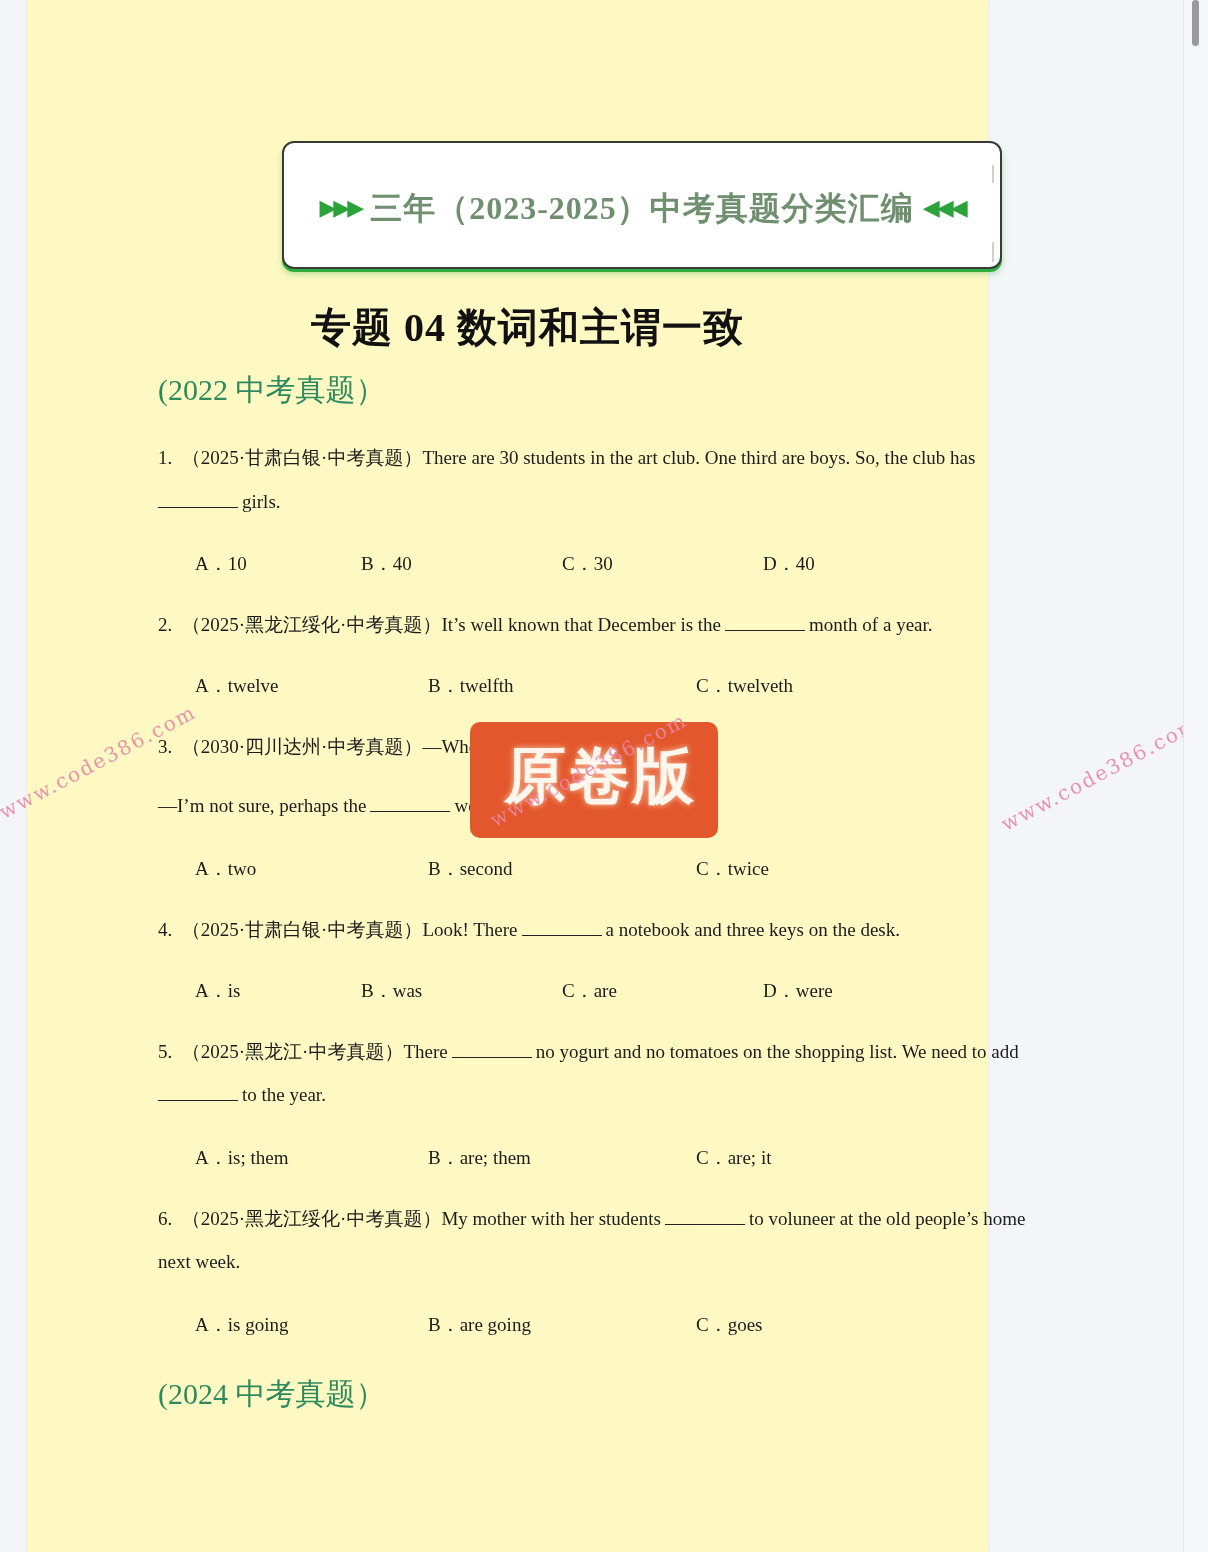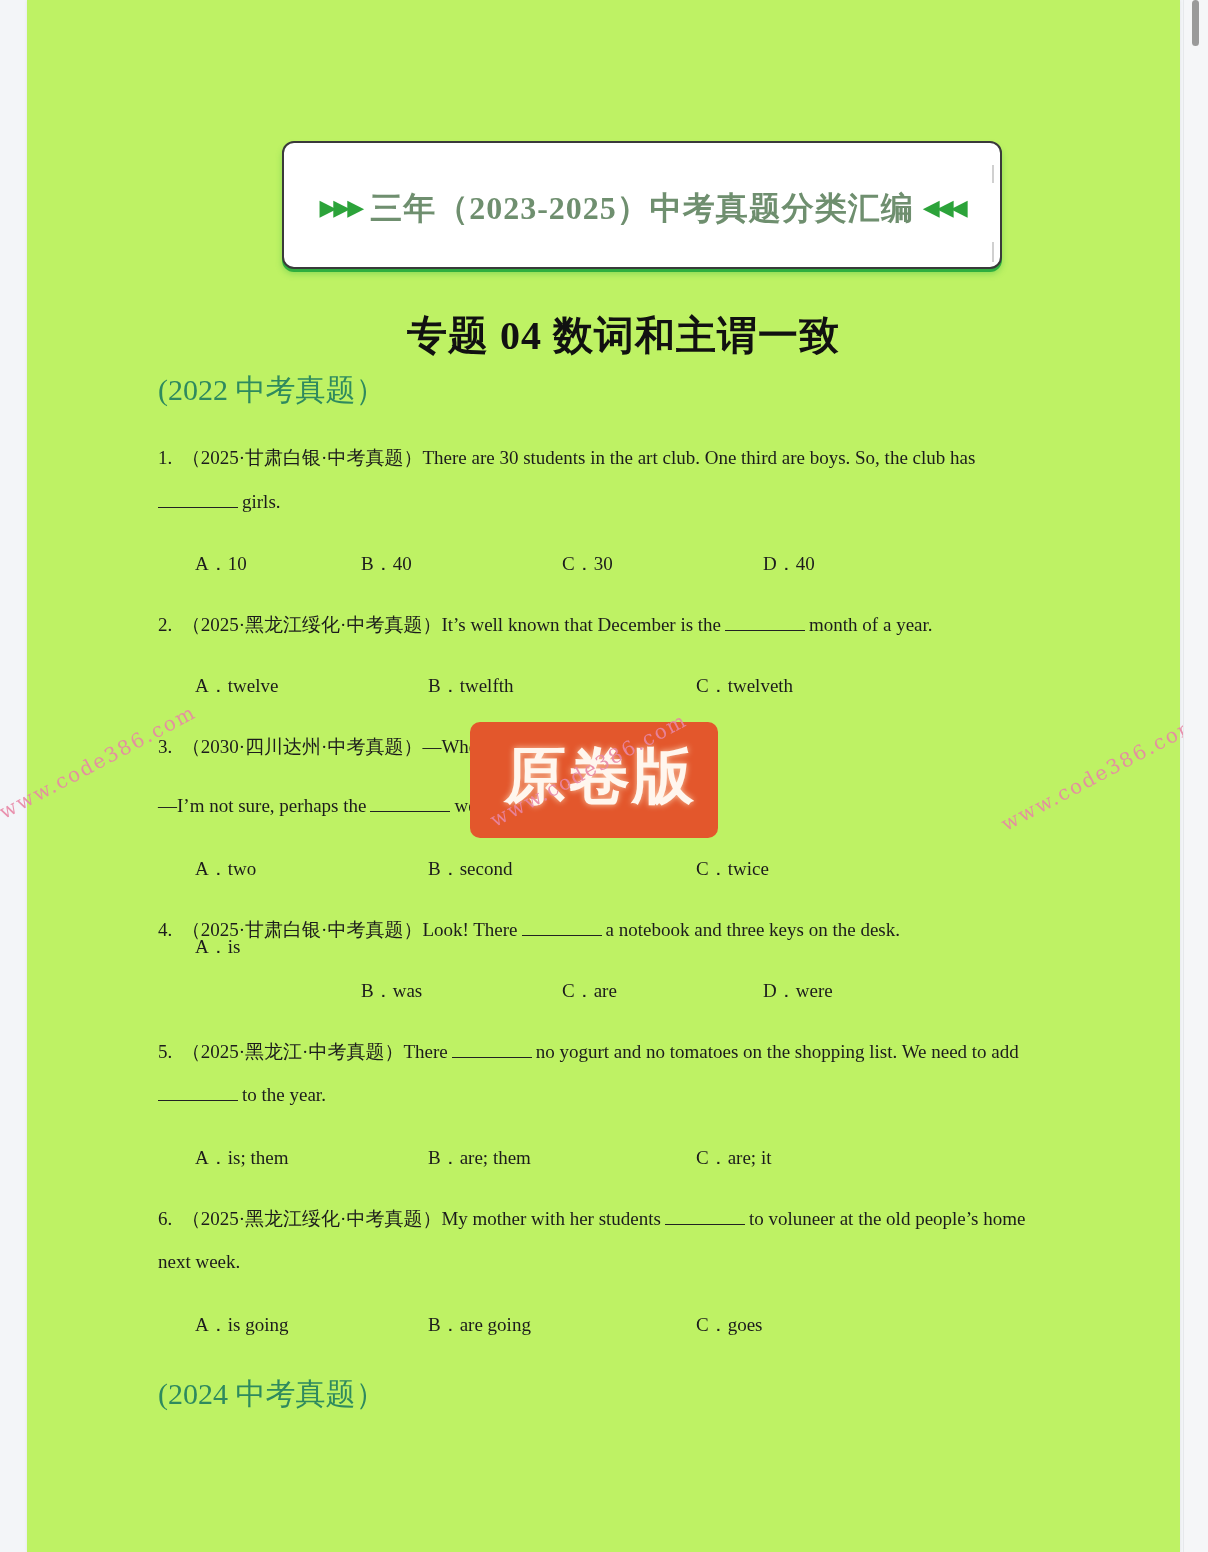--- a/index.html
+++ b/index.html
@@ -3,22 +3,22 @@
 <meta charset="utf-8">
 <style>
   html, body { margin: 0; padding: 0; }
   body {
     width: 1208px; height: 1552px; overflow: hidden; position: relative;
     background: #f3f5f8;
     font-family: "Liberation Serif", "DejaVu Serif", serif;
     color: #1a1a1a;
   }
   .page {
-    position: absolute; left: 27px; top: 0; width: 1153px; height: 1552px;
-    background: #bef264;
+    position: absolute; left: 27px; top: 0; width: 961px; height: 1552px;
+    background: #fef9c3;
     box-shadow: 0 0 3px rgba(0,0,0,0.08);
   }
   .scrollbar {
     position: absolute; right: 0; top: 0; width: 24px; height: 1552px;
     background: #f5f6f8; border-left: 1px solid #e6e8eb;
   }
   .scroll-thumb {
     position: absolute; left: 8px; top: 0; width: 7px; height: 46px;
     background: #9a9a9a; border-radius: 4px;
   }
@@ -67,21 +67,21 @@
 <div class="page">
 
   <div class="banner">
     <div class="banner-line">
       <span class="arrows">▶▶▶</span>
       <span>三年（2023-2025）中考真题分类汇编</span>
       <span class="arrows">◀◀◀</span>
     </div>
   </div>
 
-  <h1 class="title" style="margin:8px">专题 04  数词和主谓一致</h1>
+  <h1 class="title" style="margin:0">专题 04  数词和主谓一致</h1>
 
   <div class="section" style="top:370px">(2022 中考真题）</div>
 
   <div class="q" style="top:445px">
     <span>1.</span>&nbsp;&nbsp;<span>（2025·甘肃白银·中考真题）</span><span>There are 30 students in the art club. One third are boys. So, the club has</span>
   </div>
   <div class="q" style="top:491px">
     <span class="blank" style="margin-left:0"></span><span>girls.</span>
   </div>
   <div class="opt" style="left:168px;top:551px">A．10</div>
@@ -102,21 +102,21 @@
   <div class="q" style="top:795px">
     <span>—I’m not sure, perhaps the</span><span class="blank"></span><span>week</span>
   </div>
   <div class="opt" style="left:168px;top:856px">A．two</div>
   <div class="opt" style="left:401px;top:856px">B．second</div>
   <div class="opt" style="left:669px;top:856px">C．twice</div>
 
   <div class="q" style="top:917px">
     <span>4.</span>&nbsp;&nbsp;<span>（2025·甘肃白银·中考真题）</span><span>Look! There</span><span class="blank"></span><span>a notebook and three keys on the desk.</span>
   </div>
-  <div class="opt" style="left:168px;top:934px">A．is</div>
+  <div class="opt" style="left:168px;top:978px">A．is</div>
   <div class="opt" style="left:334px;top:978px">B．was</div>
   <div class="opt" style="left:535px;top:978px">C．are</div>
   <div class="opt" style="left:736px;top:978px">D．were</div>
 
   <div class="q" style="top:1039px">
     <span>5.</span>&nbsp;&nbsp;<span>（2025·黑龙江·中考真题）</span><span>There</span><span class="blank"></span><span>no yogurt and no tomatoes on the shopping list. We need to add</span>
   </div>
   <div class="q" style="top:1084px">
     <span class="blank" style="margin-left:0"></span><span>to the year.</span>
   </div>

